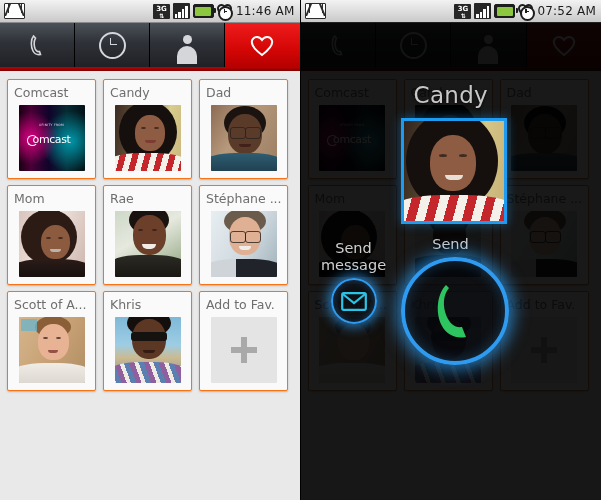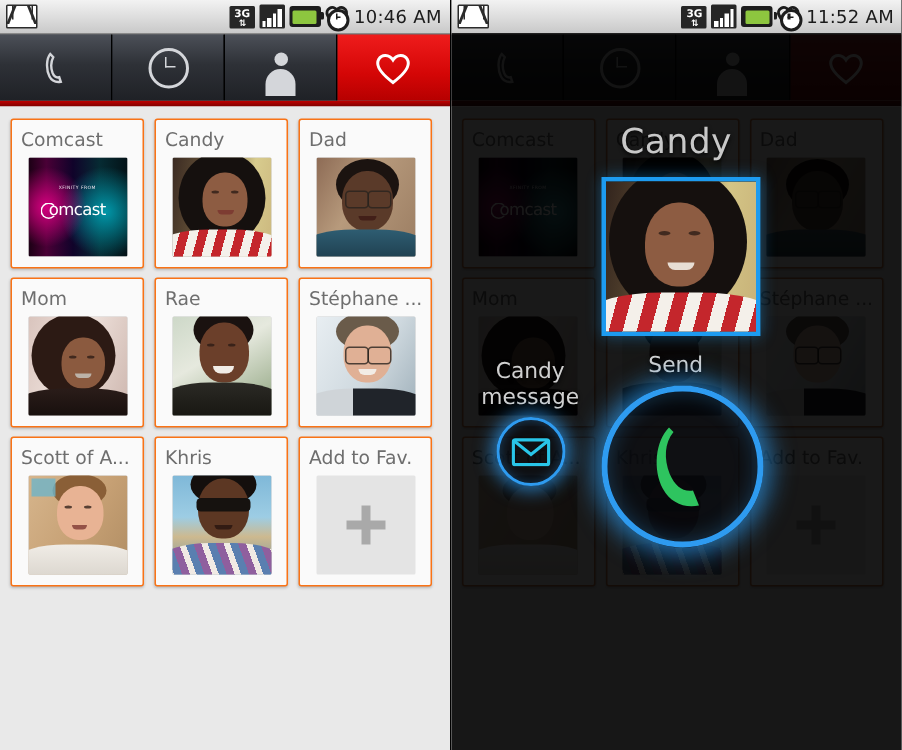--- a/index.html
+++ b/index.html
@@ -136,21 +136,21 @@
         <div class="batt">
             <em></em>
           </div>
         <div class="alarm">
           <span class="bell l"></span>
             <span class="bell r"></span>
           <span class="dial"></span>
             <span class="hand h1"></span>
             <span class="hand h2"></span>
         </div>
-        <div class="clocktime">10:46 AM</div>
+        <div class="clocktime">11:46 AM</div>
       </div>
     </div>
 
     <div class="tabbar">
       <div class="tab">
         <svg width="18" height="22" viewBox="0 0 18 22">
           <path d="M5.5 2 C3 5 2.5 12 5 17 C6.5 20 9 21 12.5 20.5 L11.5 17.5 C9.5 18 8 17 7 14.5 C5.8 11 6 7 7.5 4.2 Z" fill="none" stroke="#d4d6da" stroke-width="1.6"></path>
         </svg>
       </div>
       <div class="tab">
@@ -322,21 +322,21 @@
         <div class="batt">
             <em></em>
           </div>
         <div class="alarm">
           <span class="bell l"></span>
             <span class="bell r"></span>
           <span class="dial"></span>
             <span class="hand h1"></span>
             <span class="hand h2"></span>
         </div>
-        <div class="clocktime">11:52 AM</div>
+        <div class="clocktime">07:52 AM</div>
       </div>
     </div>
 
     <div class="tabbar tabs-dim">
       <div class="tab">
         <svg width="18" height="22" viewBox="0 0 18 22">
           <path d="M5.5 2 C3 5 2.5 12 5 17 C6.5 20 9 21 12.5 20.5 L11.5 17.5 C9.5 18 8 17 7 14.5 C5.8 11 6 7 7.5 4.2 Z" fill="none" stroke="#d4d6da" stroke-width="1.6"></path>
         </svg>
       </div>
       <div class="tab">
@@ -469,21 +469,21 @@
         <div class="hair" style="left:2px;top:-10px;width:92px;height:100px;background:#15100e;"></div>
         <div class="face" style="left:26px;top:14px;width:46px;height:56px;background:#8d5c42;"></div>
         <div class="eye" style="left:35px;top:33px;width:8px;height:3px;"></div>
         <div class="eye" style="left:55px;top:33px;width:8px;height:3px;"></div>
         <div class="mouth" style="left:41px;top:54px;width:18px;height:5px;background:#e8ded4;"></div>
         <div class="torso" style="background:repeating-linear-gradient(105deg,#c4262c 0 9px,#f4f0ea 9px 18px);height:32%;"></div>
       </div>
     </div>
 
     <div class="act act-msg">
-      <div class="lbl">Candy message</div>
+      <div class="lbl">Send message</div>
       <div class="ring small">
         <svg width="26" height="19" viewBox="0 0 26 19">
           <rect x="1.2" y="1.2" width="23.6" height="16.6" rx="1.5" fill="none" stroke="#29c5e8" stroke-width="2.2"></rect>
           <path d="M1.8 2 L13 11 L24.2 2" fill="none" stroke="#29c5e8" stroke-width="2.2"></path>
         </svg>
       </div>
     </div>
 
     <div class="act act-call">
       <div class="lbl">Send</div>

